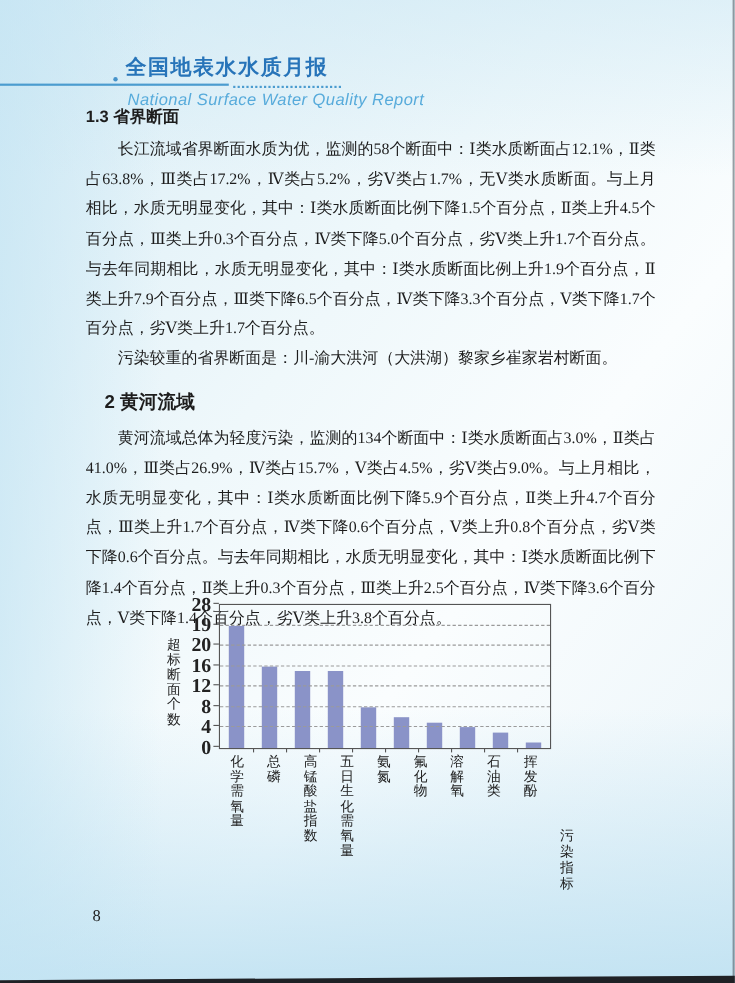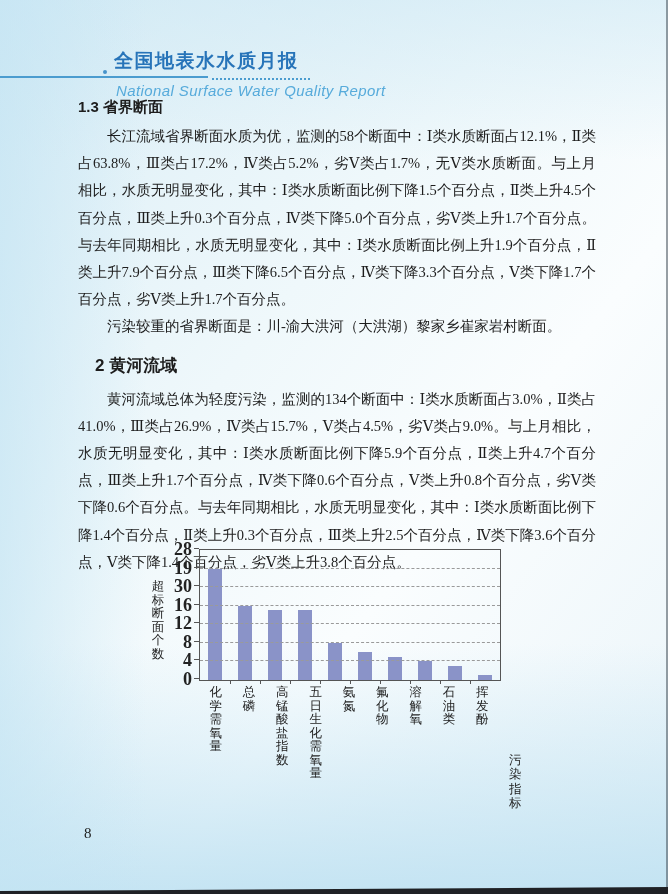--- a/index.html
+++ b/index.html
@@ -83,21 +83,21 @@
           <div class="ytick-label" style="bottom: -7px;">0</div>
           <div class="ytick-mark" style="bottom: 0px;"></div>
           <div class="ytick-label" style="bottom: 11.5714px;">4</div>
           <div class="ytick-mark" style="bottom: 18.5714px;"></div>
           <div class="ytick-label" style="bottom: 30.1429px;">8</div>
           <div class="ytick-mark" style="bottom: 37.1429px;"></div>
           <div class="ytick-label" style="bottom: 48.7143px;">12</div>
           <div class="ytick-mark" style="bottom: 55.7143px;"></div>
           <div class="ytick-label" style="bottom: 67.2857px; margin-left: 35px;">16</div>
           <div class="ytick-mark" style="bottom: 74.2857px;"></div>
-          <div class="ytick-label" style="bottom: 85.8571px;">30</div>
+          <div class="ytick-label" style="bottom: 85.8571px;">20</div>
           <div class="ytick-mark" style="bottom: 92.8571px;"></div>
           <div class="ytick-label" style="bottom: 104.429px;">19</div>
           <div class="ytick-mark" style="bottom: 111.429px;"></div>
           <div class="ytick-label" style="bottom: 123px;">28</div>
           <div class="ytick-mark" style="bottom: 130px;"></div>
         </div>
       <div class="plot">
         <div class="bars">
             <div class="bar-slot">
               <div class="bar" style="height: 111.429px; background: rgb(138, 147, 200);"></div>

